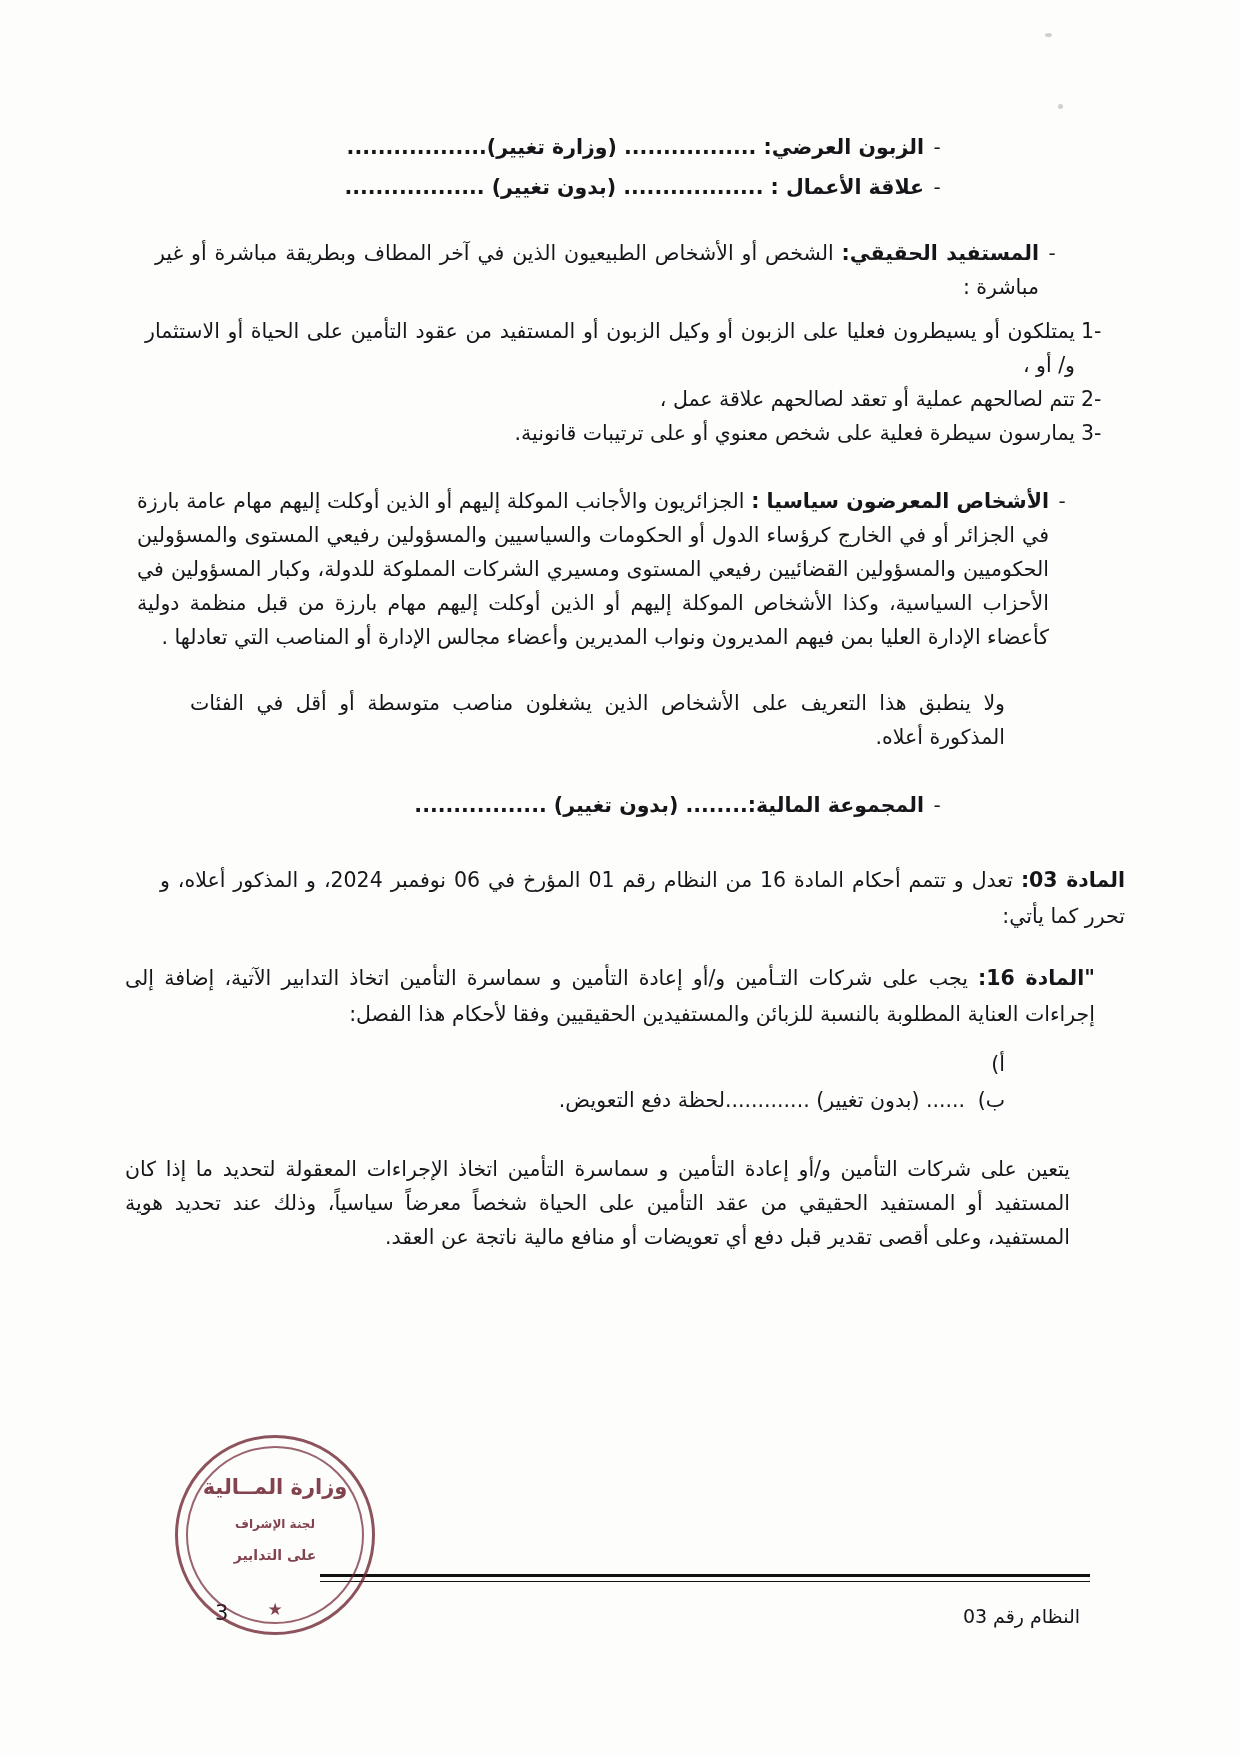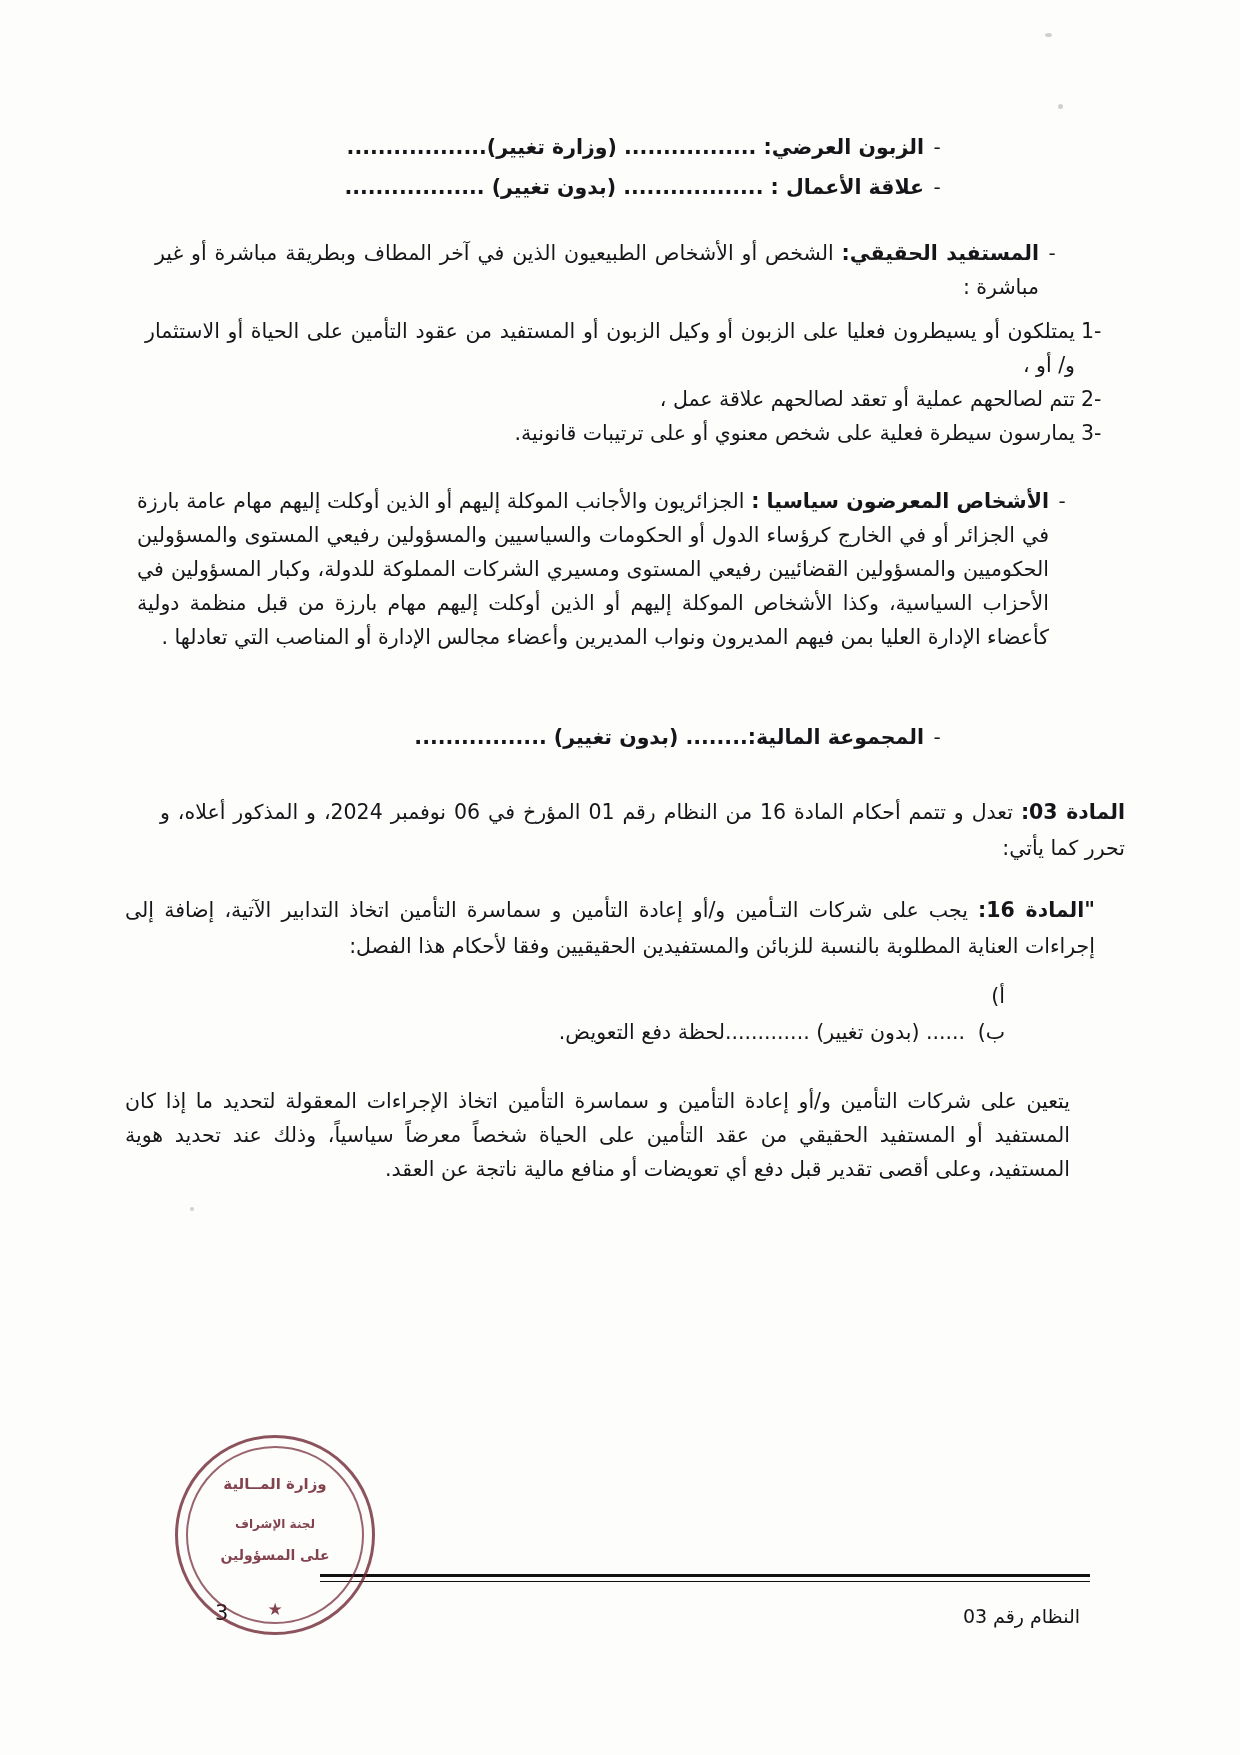--- a/index.html
+++ b/index.html
@@ -154,21 +154,21 @@
     border-radius: 50%;
     opacity: .7;
   }
   .stamp .txt-top,
   .stamp .txt-mid,
   .stamp .txt-bot {
     position: absolute;
     left: 0; right: 0;
     text-align: center;
     color: #6d2230;
-    font-size: 15px;
+    font-size: 21px;
     font-weight: bold;
     opacity: .85;
     direction: rtl;
   }
   .stamp .txt-top { top: 40px; }
   .stamp .txt-mid { top: 82px; font-size: 12px; }
   .stamp .txt-bot { top: 112px; font-size: 14px; }
   .stamp .star {
     position: absolute;
     left: 50%;
@@ -232,20 +232,21 @@
 
     <div class="bullet-row" style="margin-right:50px;">
       <div class="bullet-mark">-</div>
       <div class="bullet-body" style="padding-left:22px;">
         <div class="para"><span class="b">الأشخاص المعرضون سياسيا :</span> الجزائريون والأجانب الموكلة إليهم أو الذين أوكلت إليهم مهام عامة بارزة في الجزائر أو في الخارج كرؤساء الدول  أو الحكومات والسياسيين والمسؤولين رفيعي المستوى والمسؤولين الحكوميين والمسؤولين القضائيين رفيعي المستوى ومسيري الشركات المملوكة للدولة، وكبار المسؤولين في الأحزاب السياسية، وكذا الأشخاص الموكلة إليهم أو الذين أوكلت إليهم مهام بارزة من قبل منظمة دولية كأعضاء الإدارة العليا بمن فيهم المديرون ونواب المديرين وأعضاء مجالس الإدارة أو المناصب التي تعادلها .</div>
       </div>
     </div>
 
     <div class="spacer-md"></div>
 
+    <div class="para" style="margin-right:120px;margin-left:75px;">ولا ينطبق هذا التعريف على الأشخاص  الذين يشغلون مناصب متوسطة أو أقل في الفئات المذكورة أعلاه.</div>
 
     <div class="spacer-lg"></div>
 
     <div class="bullet-row" style="margin-right:175px;">
       <div class="bullet-mark">-</div>
       <div class="bullet-body">
         <div class="para b">المجموعة المالية:........ (بدون تغيير) .................</div>
       </div>
     </div>
 
@@ -275,17 +276,17 @@
 
   <div class="footer-rule"></div>
   <div class="footer-label">النظام رقم 03</div>
   <div class="page-number">3</div>
 
   <div class="stamp">
     <div class="ring"></div>
     <div class="ring2"></div>
     <div class="txt-top">وزارة المــالية</div>
     <div class="txt-mid">لجنة الإشراف</div>
-    <div class="txt-bot">على المسؤولين</div>
+    <div class="txt-bot">على التدابير</div>
     <div class="star">★</div>
   </div>
 
 </div>
 
 </body></html>

